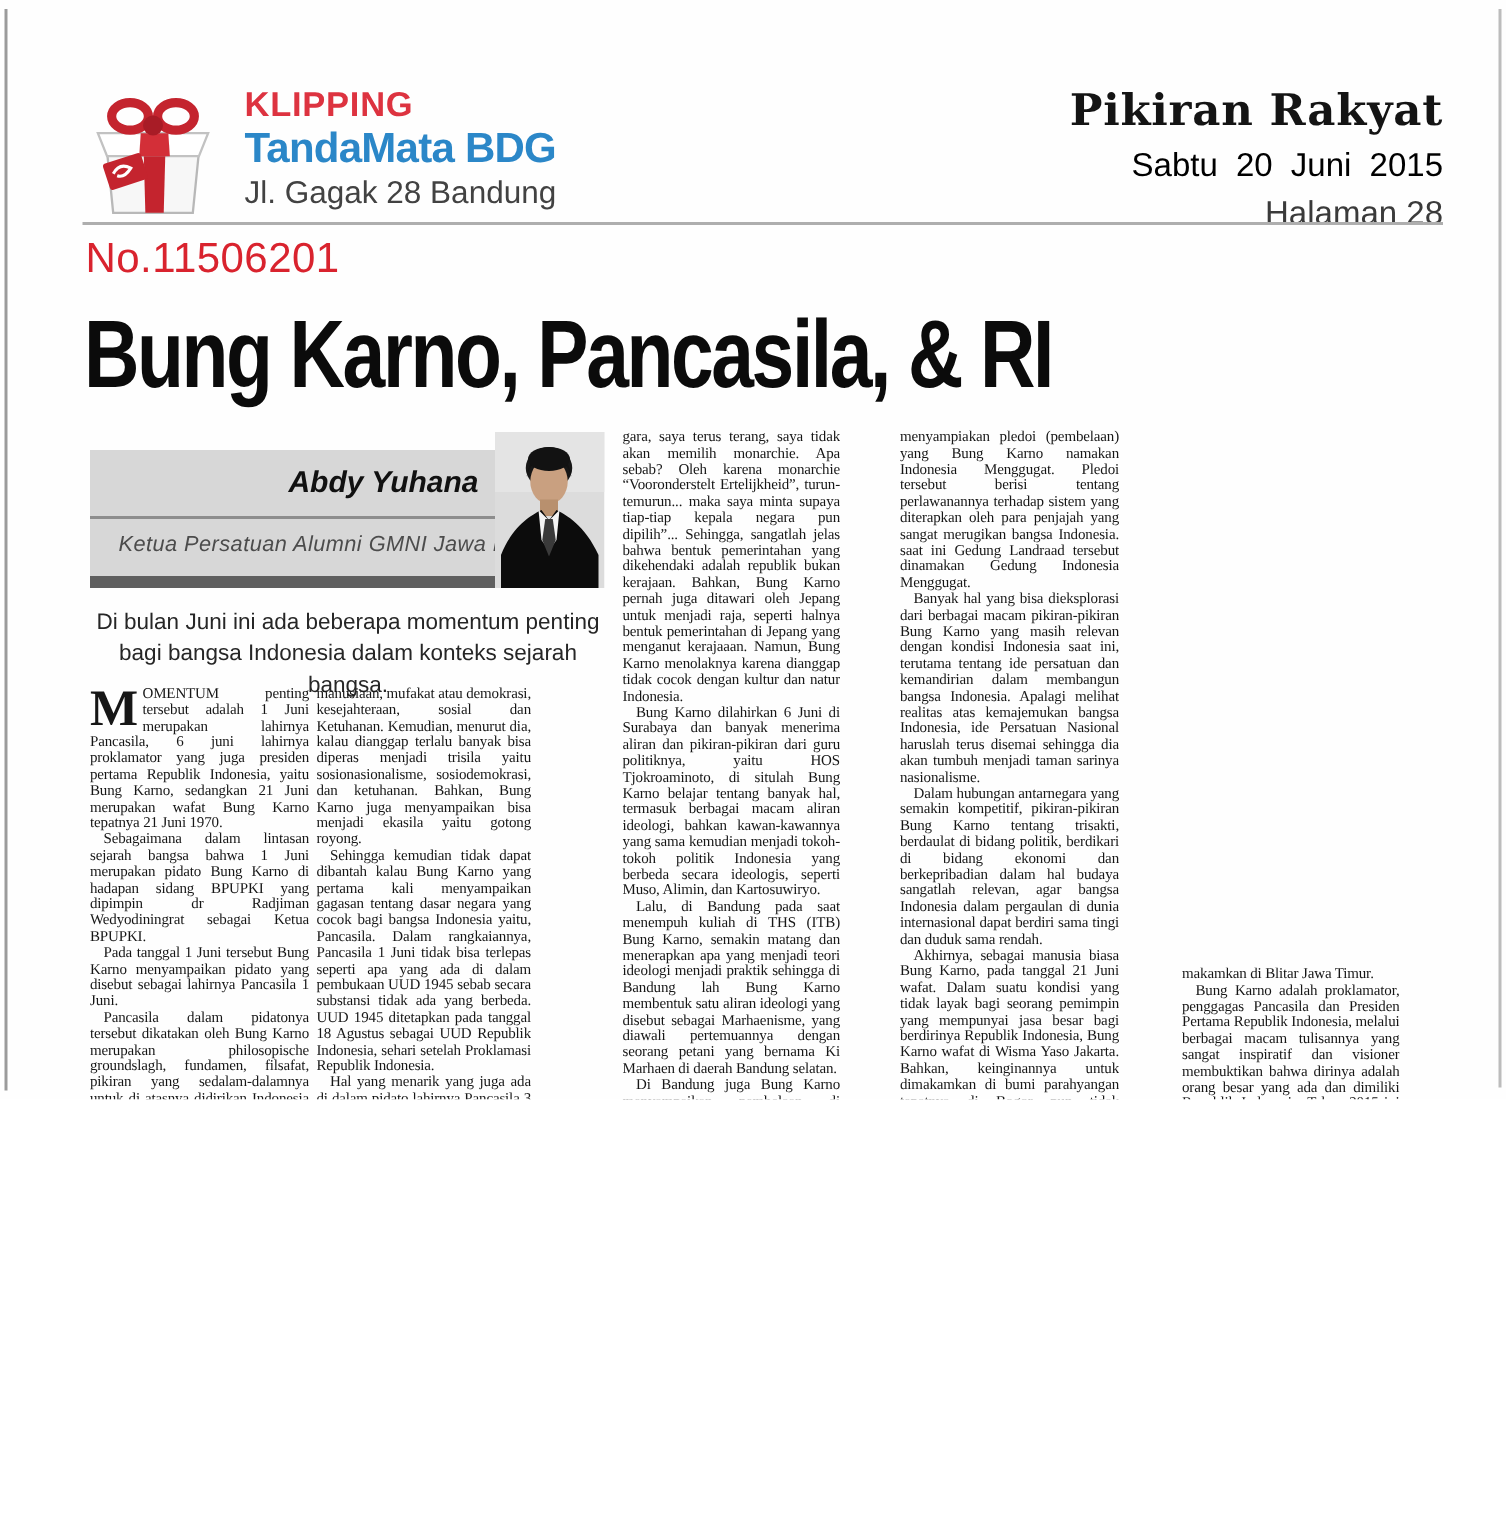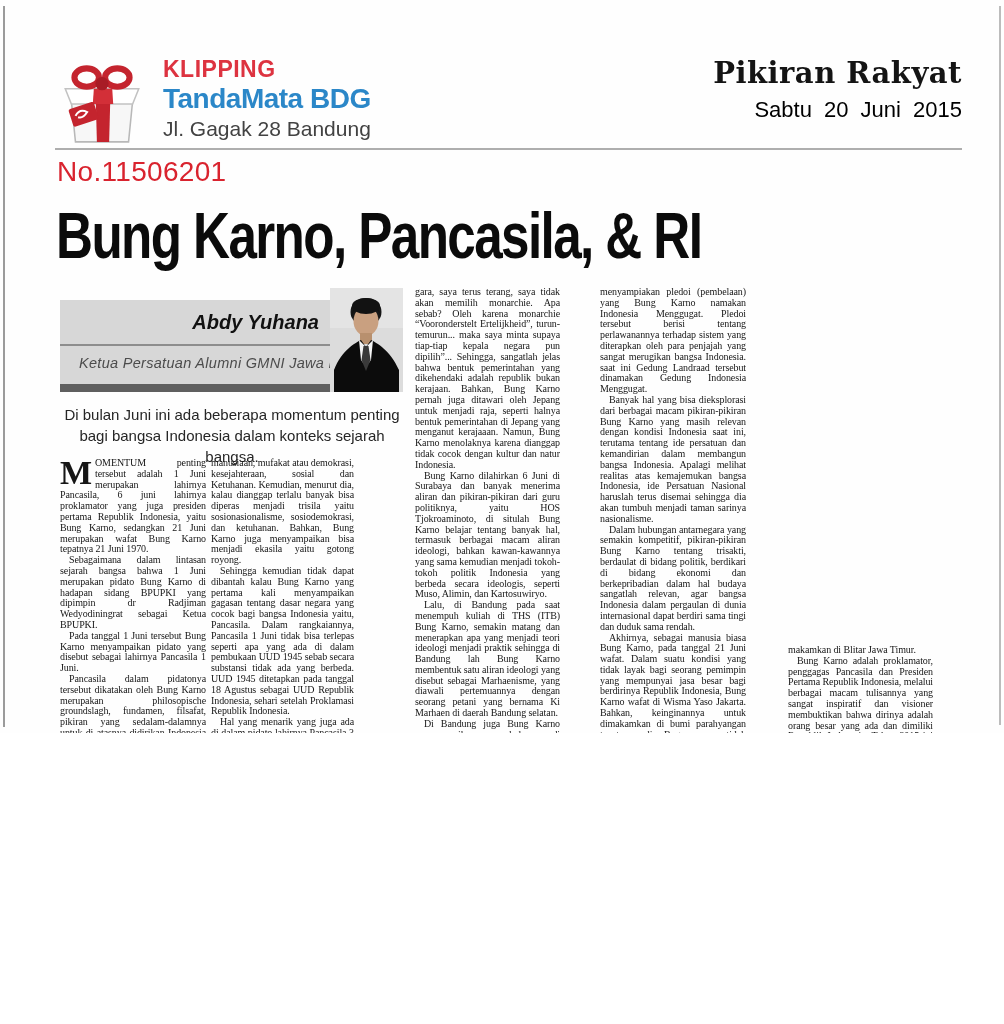--- a/index.html
+++ b/index.html
@@ -85,20 +85,21 @@
 
   <div class="brand-block">
     <div class="klipping">KLIPPING</div>
     <div class="brand">TandaMata BDG</div>
     <div class="address">Jl. Gagak 28 Bandung</div>
   </div>
 
   <div class="masthead">
     <div class="paper">Pikiran Rakyat</div>
     <div class="issue">Sabtu 20 Juni 2015</div>
+    <div class="halaman">Halaman 28</div>
   </div>
 
   <div class="header-rule"></div>
   <div class="docnum">No.11506201</div>
 
   <h1 class="headline">Bung Karno, Pancasila, &amp; RI</h1>
 
   <div class="author-box">
     <div class="author-name">Abdy Yuhana</div>
     <div class="author-divider"></div>

